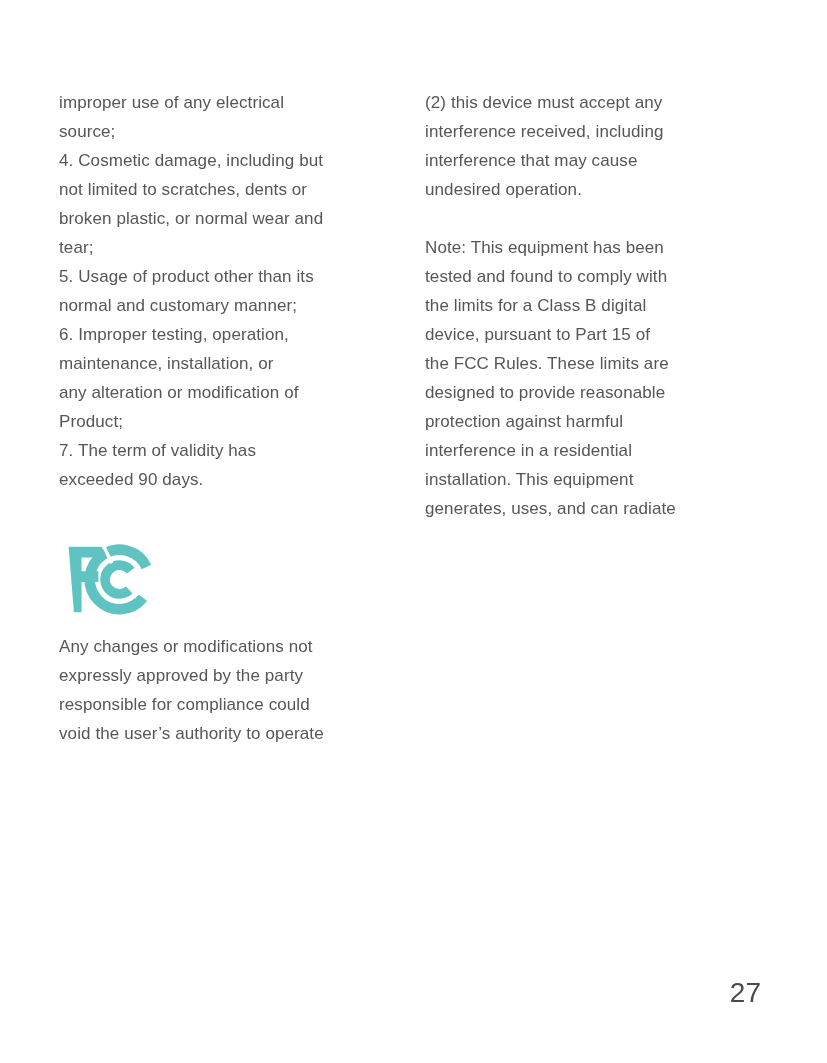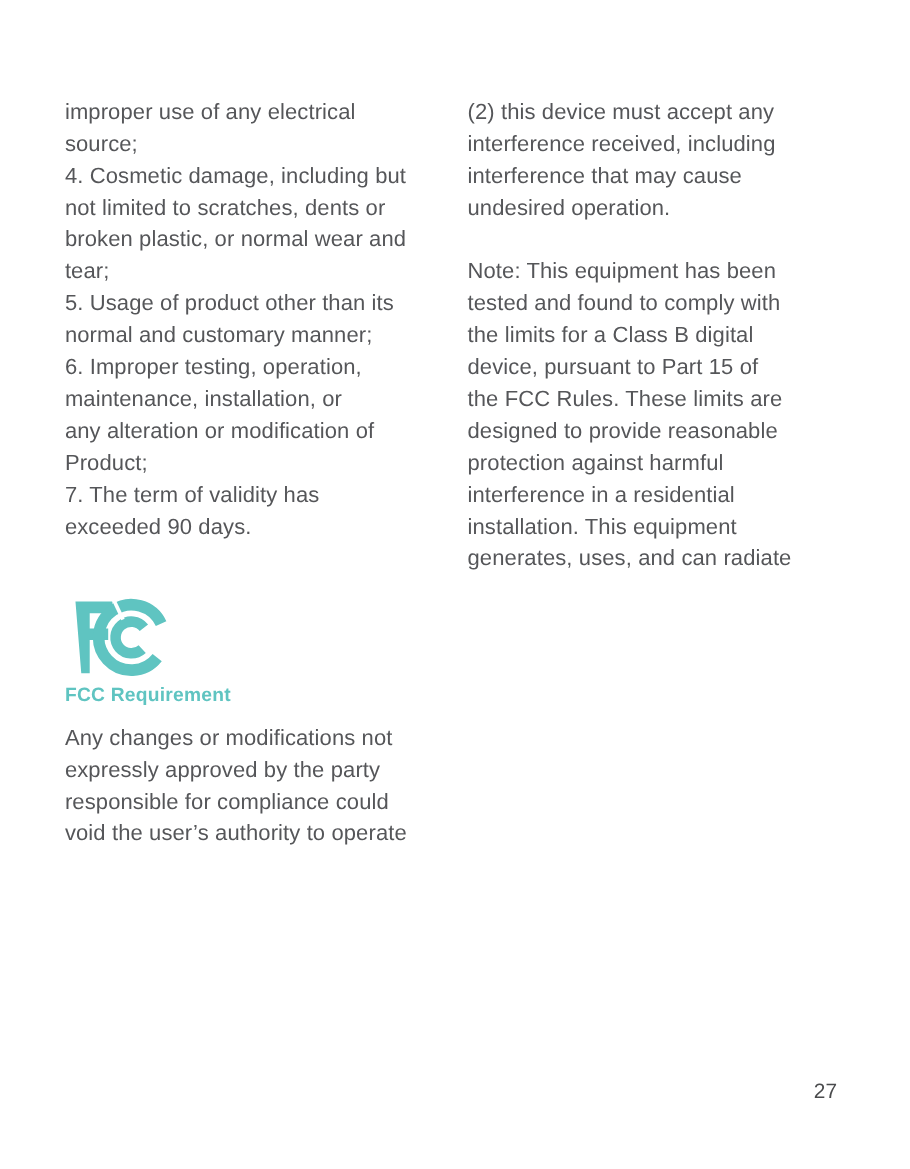--- a/index.html
+++ b/index.html
@@ -11,21 +11,21 @@
     overflow: hidden;
     font-family: "Liberation Sans", "DejaVu Sans", sans-serif;
   }
   .page { position: absolute; inset: 0; }
 
   .col { position: absolute; top: 88px; }
   .col-left  { left: 59px;  width: 332px; }
   .col-right { left: 425px; width: 335px; }
 
   .body-text {
-    font-size: 20px;
+    font-size: 17px;
     line-height: 29px;
     letter-spacing: 0.1px;
     color: var(--text, #555659);
     white-space: pre-line;
     margin: 0 0 29px 0;
   }
 
   .section-heading {
     font-size: 29px;
     line-height: 38px;
@@ -52,21 +52,21 @@
     color: var(--accent, #5fc4c1);
     margin-top: 4px;
   }
 
   .after-logo { margin-top: 15px; }
 
   .page-number {
     position: absolute;
     top: 977px;
     right: 66px;
-    font-size: 19px;
+    font-size: 28px;
     line-height: 32px;
     color: var(--page_number_color, #4a4b4d);
   }
 </style>
 </head>
 <body>
 
 <div class="page">
 
   <div class="col col-left">
@@ -92,21 +92,20 @@
         <path d="M 10 5 L 45 5 L 45 16 L 23.5 16 L 23.5 30.5 L 41 30.5 L 41 41.5 L 23.5 41.5 L 23.5 73 L 15.5 73 Z" fill="currentColor"></path>
 
         <path d="M 91.1 25.9 A 31 31 0 1 0 87.4 58.1" fill="none" stroke="currentColor" stroke-width="11"></path>
 
         <path d="M 74.8 29.8 A 15 15 0 1 0 73.2 50" fill="none" stroke="currentColor" stroke-width="10"></path>
 
         <path d="M 45 1 L 55 22" stroke="#ffffff" stroke-width="3.5" fill="none"></path>
       </svg>
     </div>
 
-    <div class="fcc-req-label">FCC Requirement</div>
 
     <p class="body-text after-logo">Any changes or modifications not
 expressly approved by the party
 responsible for compliance could
 void the user’s authority to operate</p>
   </div>
 
   <div class="col col-right">
     <p class="body-text">(2) this device must accept any
 interference received, including

